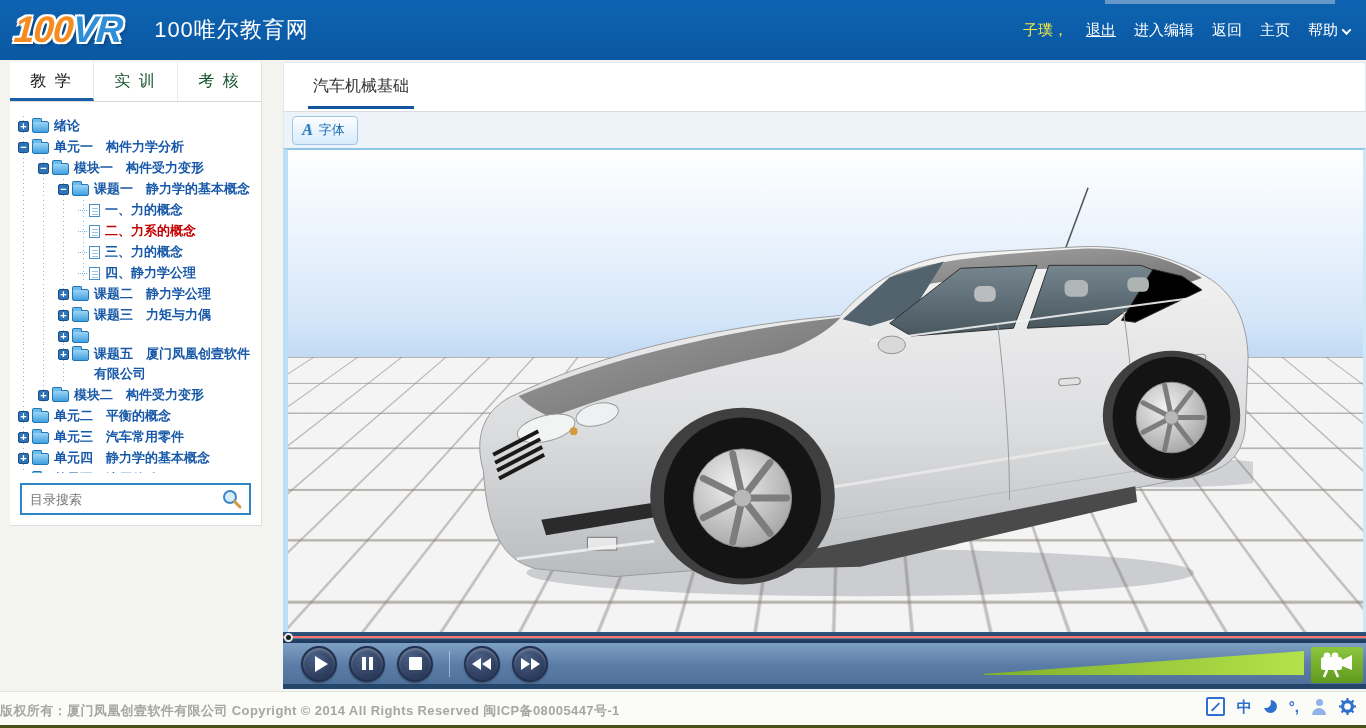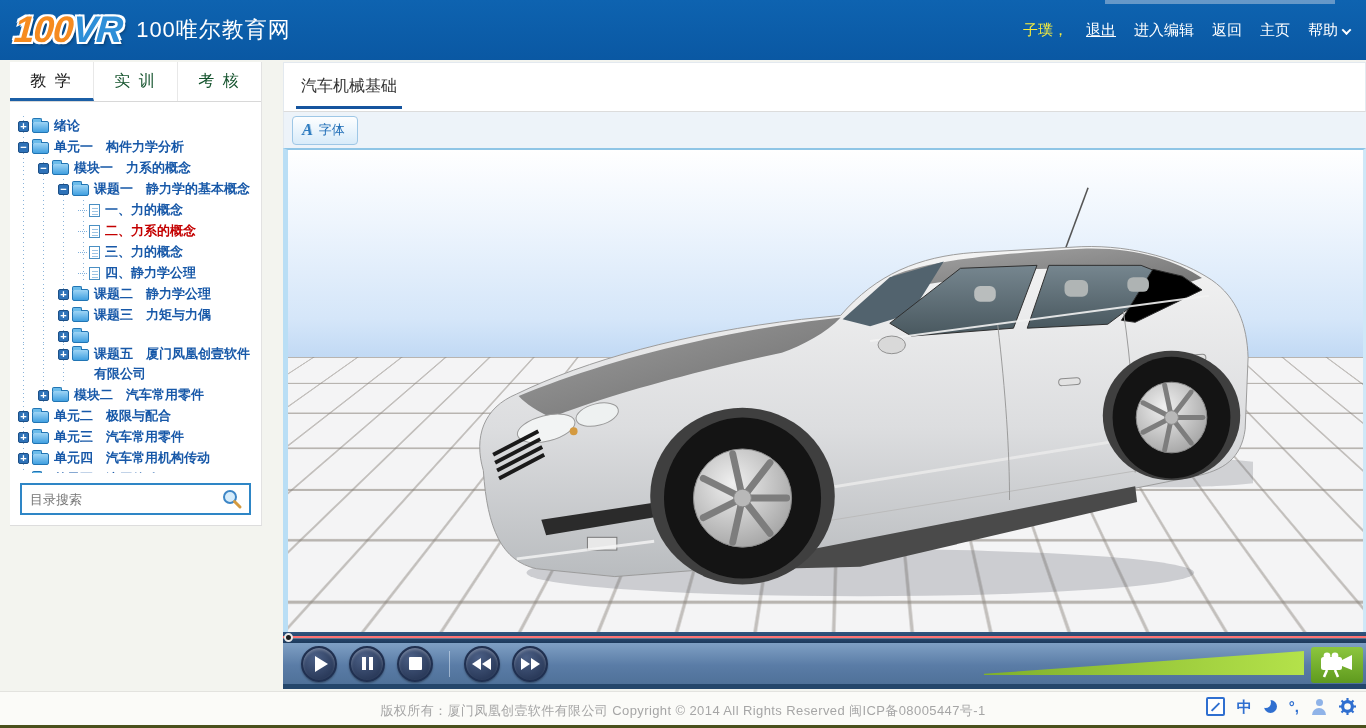--- a/index.html
+++ b/index.html
@@ -9,21 +9,21 @@
 
   
   header { position:absolute; top:0; left:0; width:1366px; height:60px;
     background:linear-gradient(#0e63b0,#0a58a3); display:flex; align-items:center; }
   .logo { margin-left:14px; font-style:italic; font-weight:bold; font-size:37px;
     letter-spacing:-1px; cursor:pointer; transform:skewX(-4deg); }
   .logo-100 { color:#f68b1f;
     text-shadow:-2px -2px 0 #fff,2px -2px 0 #fff,-2px 2px 0 #fff,2px 2px 0 #fff,3px 3px 3px rgba(0,0,0,.35); }
   .logo-vr { color:#2e8fd8;
     text-shadow:-2px -2px 0 #fff,2px -2px 0 #fff,-2px 2px 0 #fff,2px 2px 0 #fff,3px 3px 3px rgba(0,0,0,.35); }
-  .site-title { color:#fff; font-size:22px; margin-left:14px; letter-spacing:1px; }
+  .site-title { color:#fff; font-size:22px; margin-left:32px; letter-spacing:1px; }
   .topstrip { position:absolute; top:0; left:1105px; width:230px; height:4px;
     background:rgba(190,205,225,.5); }
   nav { position:absolute; right:16px; top:0; height:60px; display:flex; align-items:center; gap:18px;
     font-size:15px; color:#fff; }
   nav .user { color:#f7ec3e; }
   nav a { color:#fff; text-decoration:none; cursor:pointer; }
   nav a.underline { text-decoration:underline; }
   .chev { display:inline-block; width:7px; height:7px; border-right:2px solid #fff;
     border-bottom:2px solid #fff; transform:rotate(45deg) translate(-1px,-1px); margin-left:5px; }
 
@@ -54,21 +54,21 @@
   .lbl.sel { color:#c40000; }
   .search { position:absolute; left:10px; bottom:10px; right:10px; height:32px;
     border:2px solid #2e86c6; background:#fff; display:flex; align-items:center; }
   .search input { flex:1; border:none; outline:none; padding:0 8px; font-size:13px; color:#ef4444;
     font-family:"Liberation Sans","DejaVu Sans",sans-serif; background:transparent; }
   .search svg { margin-right:6px; cursor:pointer; }
 
   
   .tabbar { position:absolute; left:283px; top:62px; width:1083px; height:50px; background:#fff;
     border:1px solid #e3e9ef; border-bottom:1px solid #dcdcdc; }
-  .mtab { display:inline-block; margin:13px 0 0 12px; padding:0 5px 9px; font-size:16px; color:#333;
+  .mtab { display:inline-block; margin:13px 0 0 24px; padding:0 5px 9px; font-size:16px; color:#333;
     border-bottom:3px solid #15549e; cursor:pointer; }
   .toolbar { position:absolute; left:283px; top:112px; width:1083px; height:36px; background:#edf3f9;
     border-left:1px solid #e3e9ef; }
   .fontbtn { margin:4px 0 0 8px; display:inline-flex; align-items:center; gap:6px;
     padding:4px 12px 5px 9px; background:linear-gradient(#fdfeff,#d8ebf9);
     border:1px solid #9ec7e6; border-radius:4px; font-size:13px; color:#1a6ab5; cursor:pointer; }
   .aicon { font-family:"Liberation Serif","DejaVu Serif",serif; font-style:italic; font-weight:bold;
     color:#2f7cc0; font-size:16px; line-height:14px; text-shadow:1px 0 #a9cde9; }
 
   .viewer { position:absolute; left:283px; top:148px; width:1083px; height:484px;
@@ -111,21 +111,21 @@
   .wedge { position:absolute; right:62px; bottom:9px; width:320px; height:24px;
     background:linear-gradient(to right,#7fb02c,#b4e24a);
     clip-path:polygon(0 95%,100% 0,100% 100%,0 100%); cursor:pointer; }
   .camerabox { position:absolute; right:3px; top:4px; width:52px; height:36px;
     background:linear-gradient(#8cc63e,#5f9a1e); border-radius:3px;
     display:flex; align-items:center; justify-content:center; cursor:pointer; }
 
   
   footer { position:absolute; left:0; top:691px; width:1366px; height:37px; background:#fbfbf8;
     border-top:1px solid #e3e3df; }
-  .copy { text-align:center; color:#a6a6a6; font-size:13px; padding-top:10px; letter-spacing:.4px; }
+  .copy { text-align:left; color:#a6a6a6; font-size:13px; padding-top:10px; letter-spacing:.4px;font-weight:bold; }
   .ime { position:absolute; right:10px; top:5px; display:flex; align-items:center; gap:12px; }
   .ime > * { cursor:pointer; }
   .imebox { width:19px; height:19px; border:2px solid #2f6fd0; border-radius:2px; background:#fff;
     position:relative; }
   .imebox::after { content:''; position:absolute; left:2px; top:7px; width:11px; height:2px;
     background:#2f6fd0; transform:rotate(-45deg); }
   .imetext { color:#2f6fd0; font-weight:bold; font-size:15px; line-height:19px; }
   .moon { width:13px; height:13px; background:#2f6fd0; border-radius:50%; position:relative; overflow:visible; }
   .moon::after { content:''; position:absolute; left:-4px; top:-3px; width:11px; height:11px;
     border-radius:50%; background:#fbfbf8; }
@@ -170,21 +170,21 @@
           <span class="lbl">绪论</span>
         </div>
         <div class="tree-row" style="padding-left: 6px; background-image: repeating-linear-gradient(rgb(138, 180, 218) 0px, rgb(138, 180, 218) 1px, transparent 1px, transparent 4px); background-position: 11px 0px; background-size: 1px 100%; background-repeat: no-repeat;">
           <span class="expander">−</span>
           <span class="ficon"></span>
           <span class="lbl">单元一　构件力学分析</span>
         </div>
         <div class="tree-row" style="padding-left: 26px; background-image: repeating-linear-gradient(rgb(138, 180, 218) 0px, rgb(138, 180, 218) 1px, transparent 1px, transparent 4px), repeating-linear-gradient(rgb(138, 180, 218) 0px, rgb(138, 180, 218) 1px, transparent 1px, transparent 4px); background-position: 11px 0px, 31px 0px; background-size: 1px 100%, 1px 100%; background-repeat: no-repeat, no-repeat;">
           <span class="expander">−</span>
           <span class="ficon"></span>
-          <span class="lbl">模块一　力系的概念</span>
+          <span class="lbl">模块一　构件受力变形</span>
         </div>
         <div class="tree-row" style="padding-left: 46px; background-image: repeating-linear-gradient(rgb(138, 180, 218) 0px, rgb(138, 180, 218) 1px, transparent 1px, transparent 4px), repeating-linear-gradient(rgb(138, 180, 218) 0px, rgb(138, 180, 218) 1px, transparent 1px, transparent 4px), repeating-linear-gradient(rgb(138, 180, 218) 0px, rgb(138, 180, 218) 1px, transparent 1px, transparent 4px); background-position: 11px 0px, 31px 0px, 51px 0px; background-size: 1px 100%, 1px 100%, 1px 100%; background-repeat: no-repeat, no-repeat, no-repeat;">
           <span class="expander">−</span>
           <span class="ficon"></span>
           <span class="lbl">课题一　静力学的基本概念</span>
         </div>
         <div class="tree-row" style="padding-left: 66px; background-image: repeating-linear-gradient(rgb(138, 180, 218) 0px, rgb(138, 180, 218) 1px, transparent 1px, transparent 4px), repeating-linear-gradient(rgb(138, 180, 218) 0px, rgb(138, 180, 218) 1px, transparent 1px, transparent 4px), repeating-linear-gradient(rgb(138, 180, 218) 0px, rgb(138, 180, 218) 1px, transparent 1px, transparent 4px), repeating-linear-gradient(rgb(138, 180, 218) 0px, rgb(138, 180, 218) 1px, transparent 1px, transparent 4px); background-position: 11px 0px, 31px 0px, 51px 0px, 71px 0px; background-size: 1px 100%, 1px 100%, 1px 100%, 1px 100%; background-repeat: no-repeat, no-repeat, no-repeat, no-repeat;">
           <span class="stub"></span>
           <span class="dicon"></span>
           <span class="lbl">一、力的概念</span>
@@ -219,36 +219,36 @@
           <span class="ficon"></span>
         </div>
         <div class="tree-row" style="padding-left: 46px; background-image: repeating-linear-gradient(rgb(138, 180, 218) 0px, rgb(138, 180, 218) 1px, transparent 1px, transparent 4px), repeating-linear-gradient(rgb(138, 180, 218) 0px, rgb(138, 180, 218) 1px, transparent 1px, transparent 4px), repeating-linear-gradient(rgb(138, 180, 218) 0px, rgb(138, 180, 218) 1px, transparent 1px, transparent 4px); background-position: 11px 0px, 31px 0px, 51px 0px; background-size: 1px 100%, 1px 100%, 1px 100%; background-repeat: no-repeat, no-repeat, no-repeat;">
           <span class="expander">+</span>
           <span class="ficon"></span>
           <span class="lbl">课题五　厦门凤凰创壹软件有限公司</span>
         </div>
         <div class="tree-row" style="padding-left: 26px; background-image: repeating-linear-gradient(rgb(138, 180, 218) 0px, rgb(138, 180, 218) 1px, transparent 1px, transparent 4px), repeating-linear-gradient(rgb(138, 180, 218) 0px, rgb(138, 180, 218) 1px, transparent 1px, transparent 4px); background-position: 11px 0px, 31px 0px; background-size: 1px 100%, 1px 100%; background-repeat: no-repeat, no-repeat;">
           <span class="expander">+</span>
           <span class="ficon"></span>
-          <span class="lbl">模块二　汽车常用零件</span>
-        </div>
-        <div class="tree-row" style="padding-left: 6px; background-image: repeating-linear-gradient(rgb(138, 180, 218) 0px, rgb(138, 180, 218) 1px, transparent 1px, transparent 4px); background-position: 11px 0px; background-size: 1px 100%; background-repeat: no-repeat;">
-          <span class="expander">+</span>
-          <span class="ficon"></span>
-          <span class="lbl">单元二　极限与配合</span>
+          <span class="lbl">模块二　构件受力变形</span>
+        </div>
+        <div class="tree-row" style="padding-left: 6px; background-image: repeating-linear-gradient(rgb(138, 180, 218) 0px, rgb(138, 180, 218) 1px, transparent 1px, transparent 4px); background-position: 11px 0px; background-size: 1px 100%; background-repeat: no-repeat;">
+          <span class="expander">+</span>
+          <span class="ficon"></span>
+          <span class="lbl">单元二　平衡的概念</span>
         </div>
         <div class="tree-row" style="padding-left: 6px; background-image: repeating-linear-gradient(rgb(138, 180, 218) 0px, rgb(138, 180, 218) 1px, transparent 1px, transparent 4px); background-position: 11px 0px; background-size: 1px 100%; background-repeat: no-repeat;">
           <span class="expander">+</span>
           <span class="ficon"></span>
           <span class="lbl">单元三　汽车常用零件</span>
         </div>
         <div class="tree-row" style="padding-left: 6px; background-image: repeating-linear-gradient(rgb(138, 180, 218) 0px, rgb(138, 180, 218) 1px, transparent 1px, transparent 4px); background-position: 11px 0px; background-size: 1px 100%; background-repeat: no-repeat;">
           <span class="expander">+</span>
           <span class="ficon"></span>
-          <span class="lbl">单元四　汽车常用机构传动</span>
+          <span class="lbl">单元四　静力学的基本概念</span>
         </div>
         <div class="tree-row" style="padding-left: 6px; background-image: repeating-linear-gradient(rgb(138, 180, 218) 0px, rgb(138, 180, 218) 1px, transparent 1px, transparent 4px); background-position: 11px 0px; background-size: 1px 100%; background-repeat: no-repeat;">
           <span class="expander">+</span>
           <span class="ficon"></span>
           <span class="lbl">单元五　液压传动</span>
         </div>
       </div>
     <div class="search">
       <input placeholder="目录搜索" style="">
       <svg width="22" height="22" viewBox="0 0 22 22">

